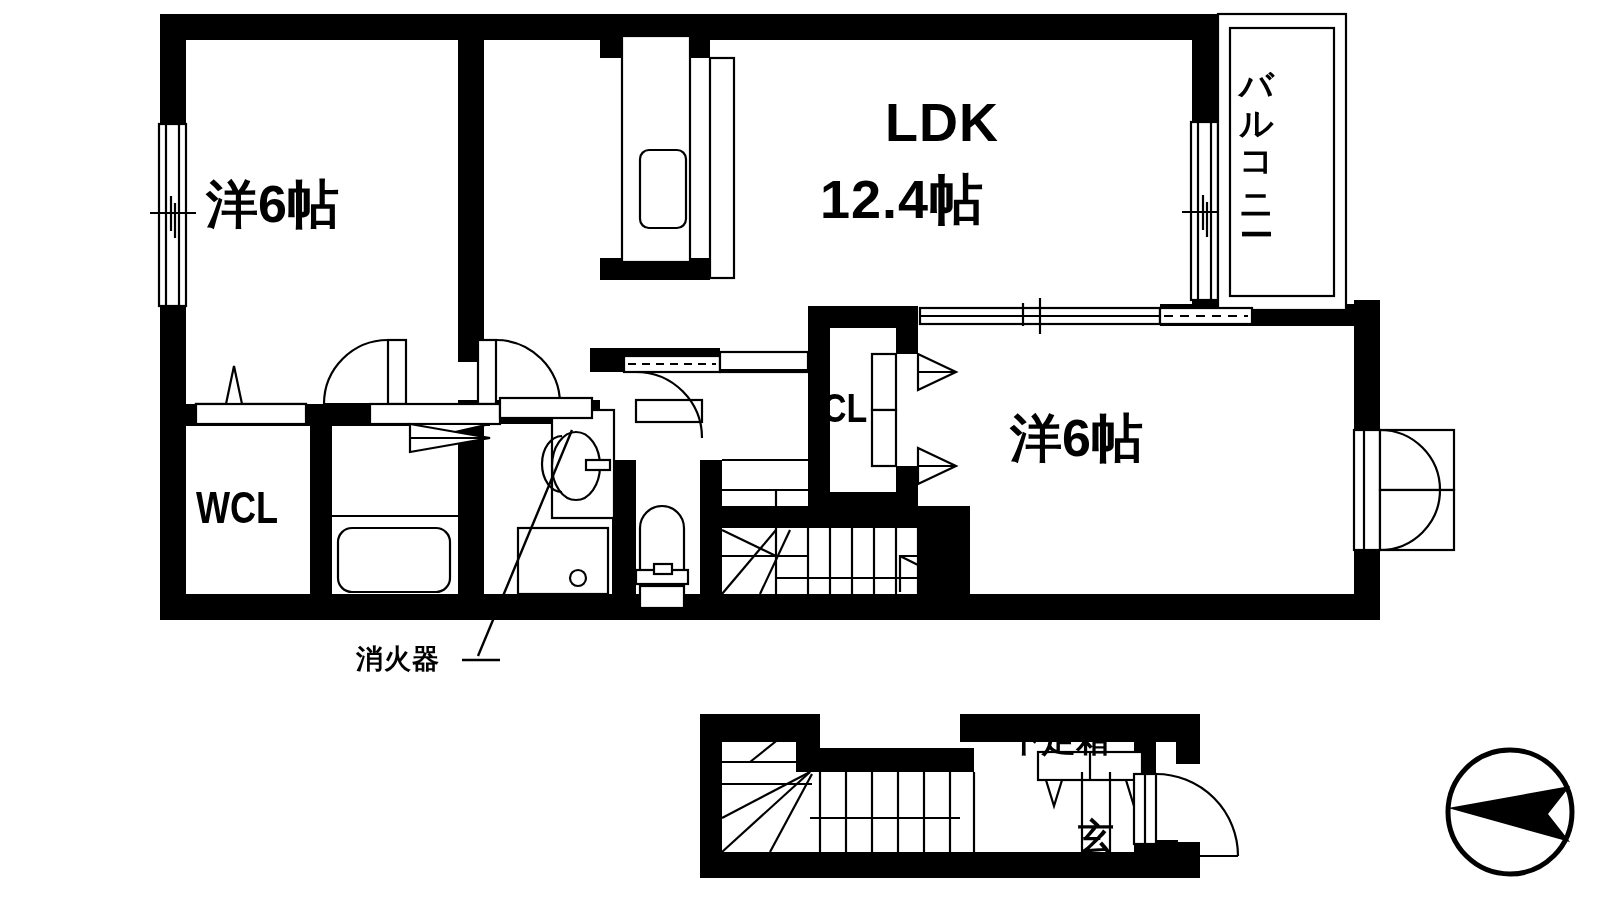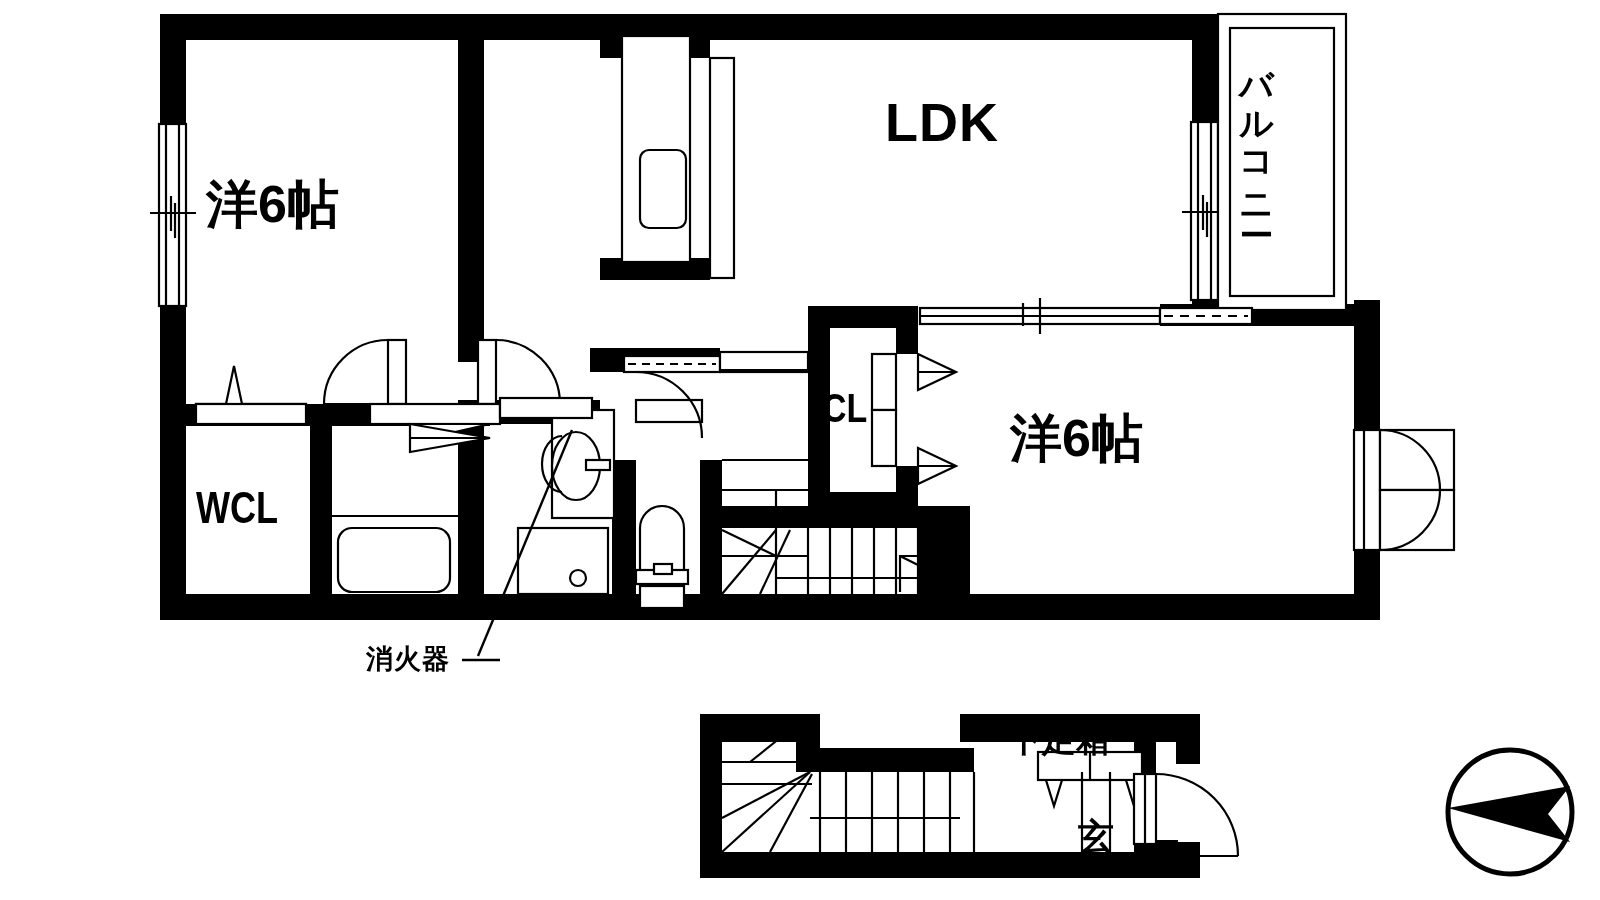--- a/index.html
+++ b/index.html
@@ -281,28 +281,29 @@
 
     <g>
       <circle cx="1510" cy="812" r="62" fill="#fff" stroke="#000" stroke-width="5"></circle>
       <path d="M1448 808 L1570 786 L1548 814 L1570 842 Z" fill="#000"></path>
     </g>
   </svg>
 
   <div class="lbl lbl-room" style="left:206px; top:178px;">洋6帖</div>
 
   <div class="lbl lbl-ldk" style="left:885px; top:95px;text-align:right;">LDK</div>
+  <div class="lbl lbl-ldk" style="left:820px; top:172px;">12.4帖</div>
 
   <div class="lbl lbl-room" style="left:1010px; top:412px;">洋6帖</div>
 
   <div class="lbl lbl-wcl" style="left:196px; top:486px;">WCL</div>
 
   <div class="lbl lbl-cl" style="left:822px; top:388px;">CL</div>
 
   <div class="lbl lbl-bal" style="left:1240px; top:46px;">バルコニー</div>
 
   <div class="lbl lbl-small" style="left:1008px; top:722px;">下足箱</div>
 
   <div class="lbl lbl-gen" style="left:1078px; top:786px;">玄</div>
 
-  <div class="lbl lbl-fire" style="left:356px; top:646px;margin-left:10px;">消火器</div>
+  <div class="lbl lbl-fire" style="left:356px; top:646px;">消火器</div>
 
 </div>
 
 </body></html>

